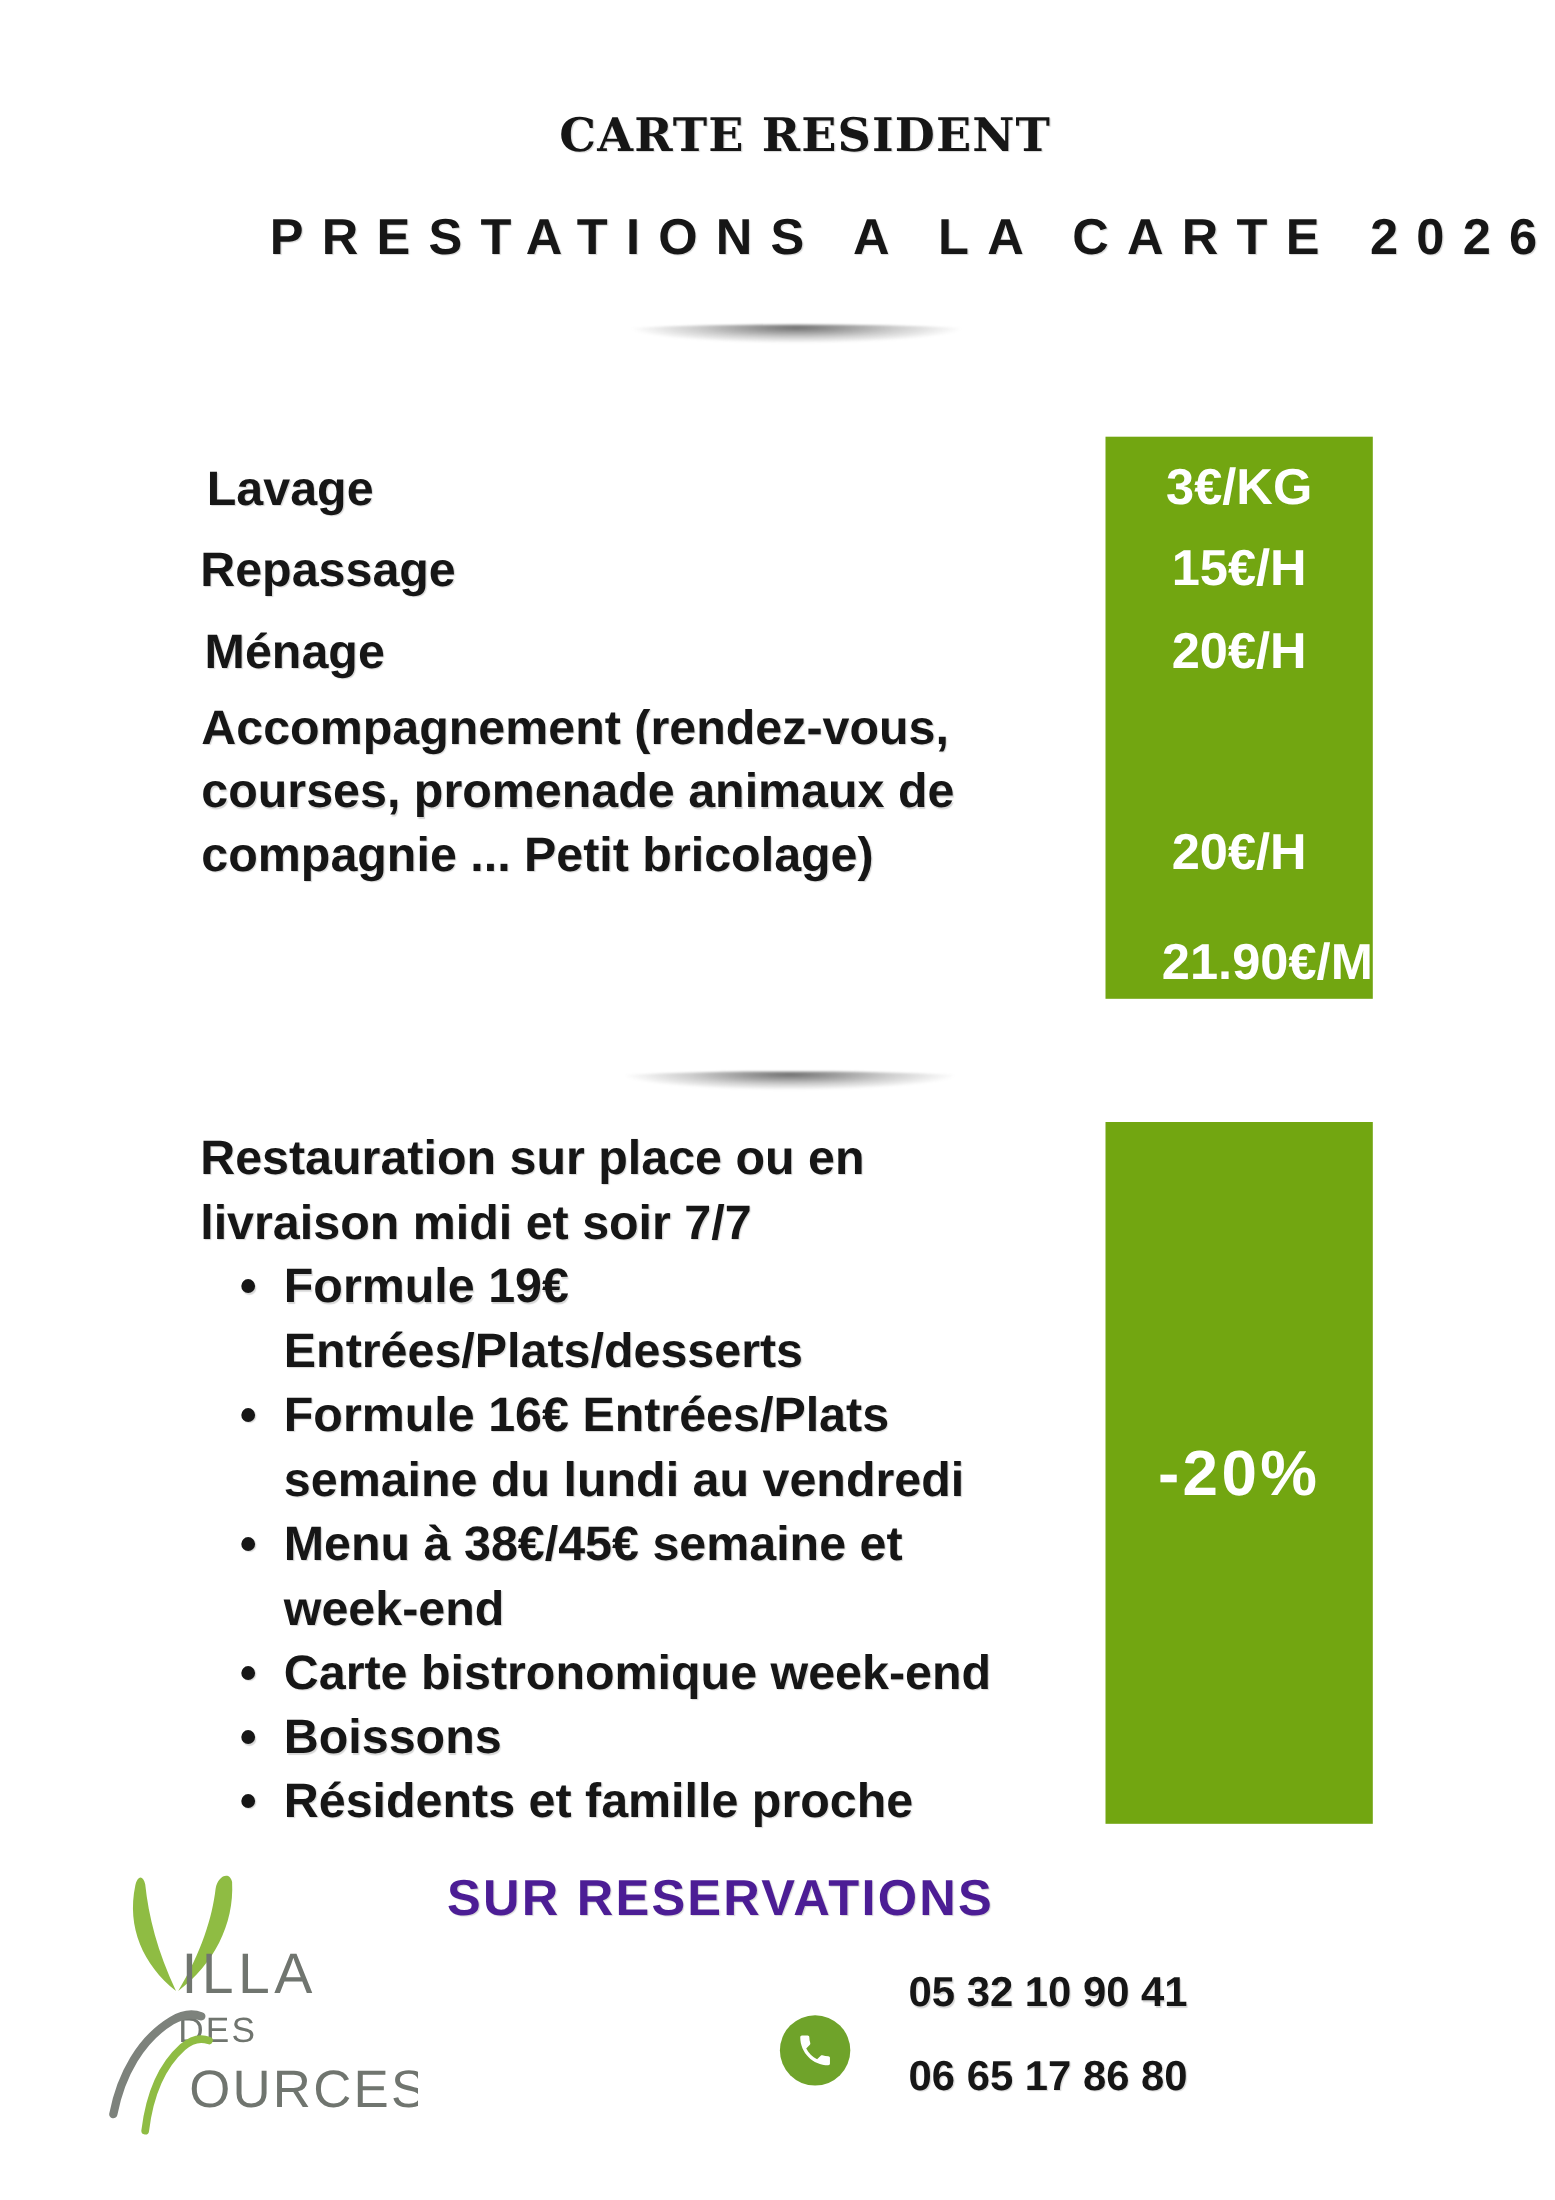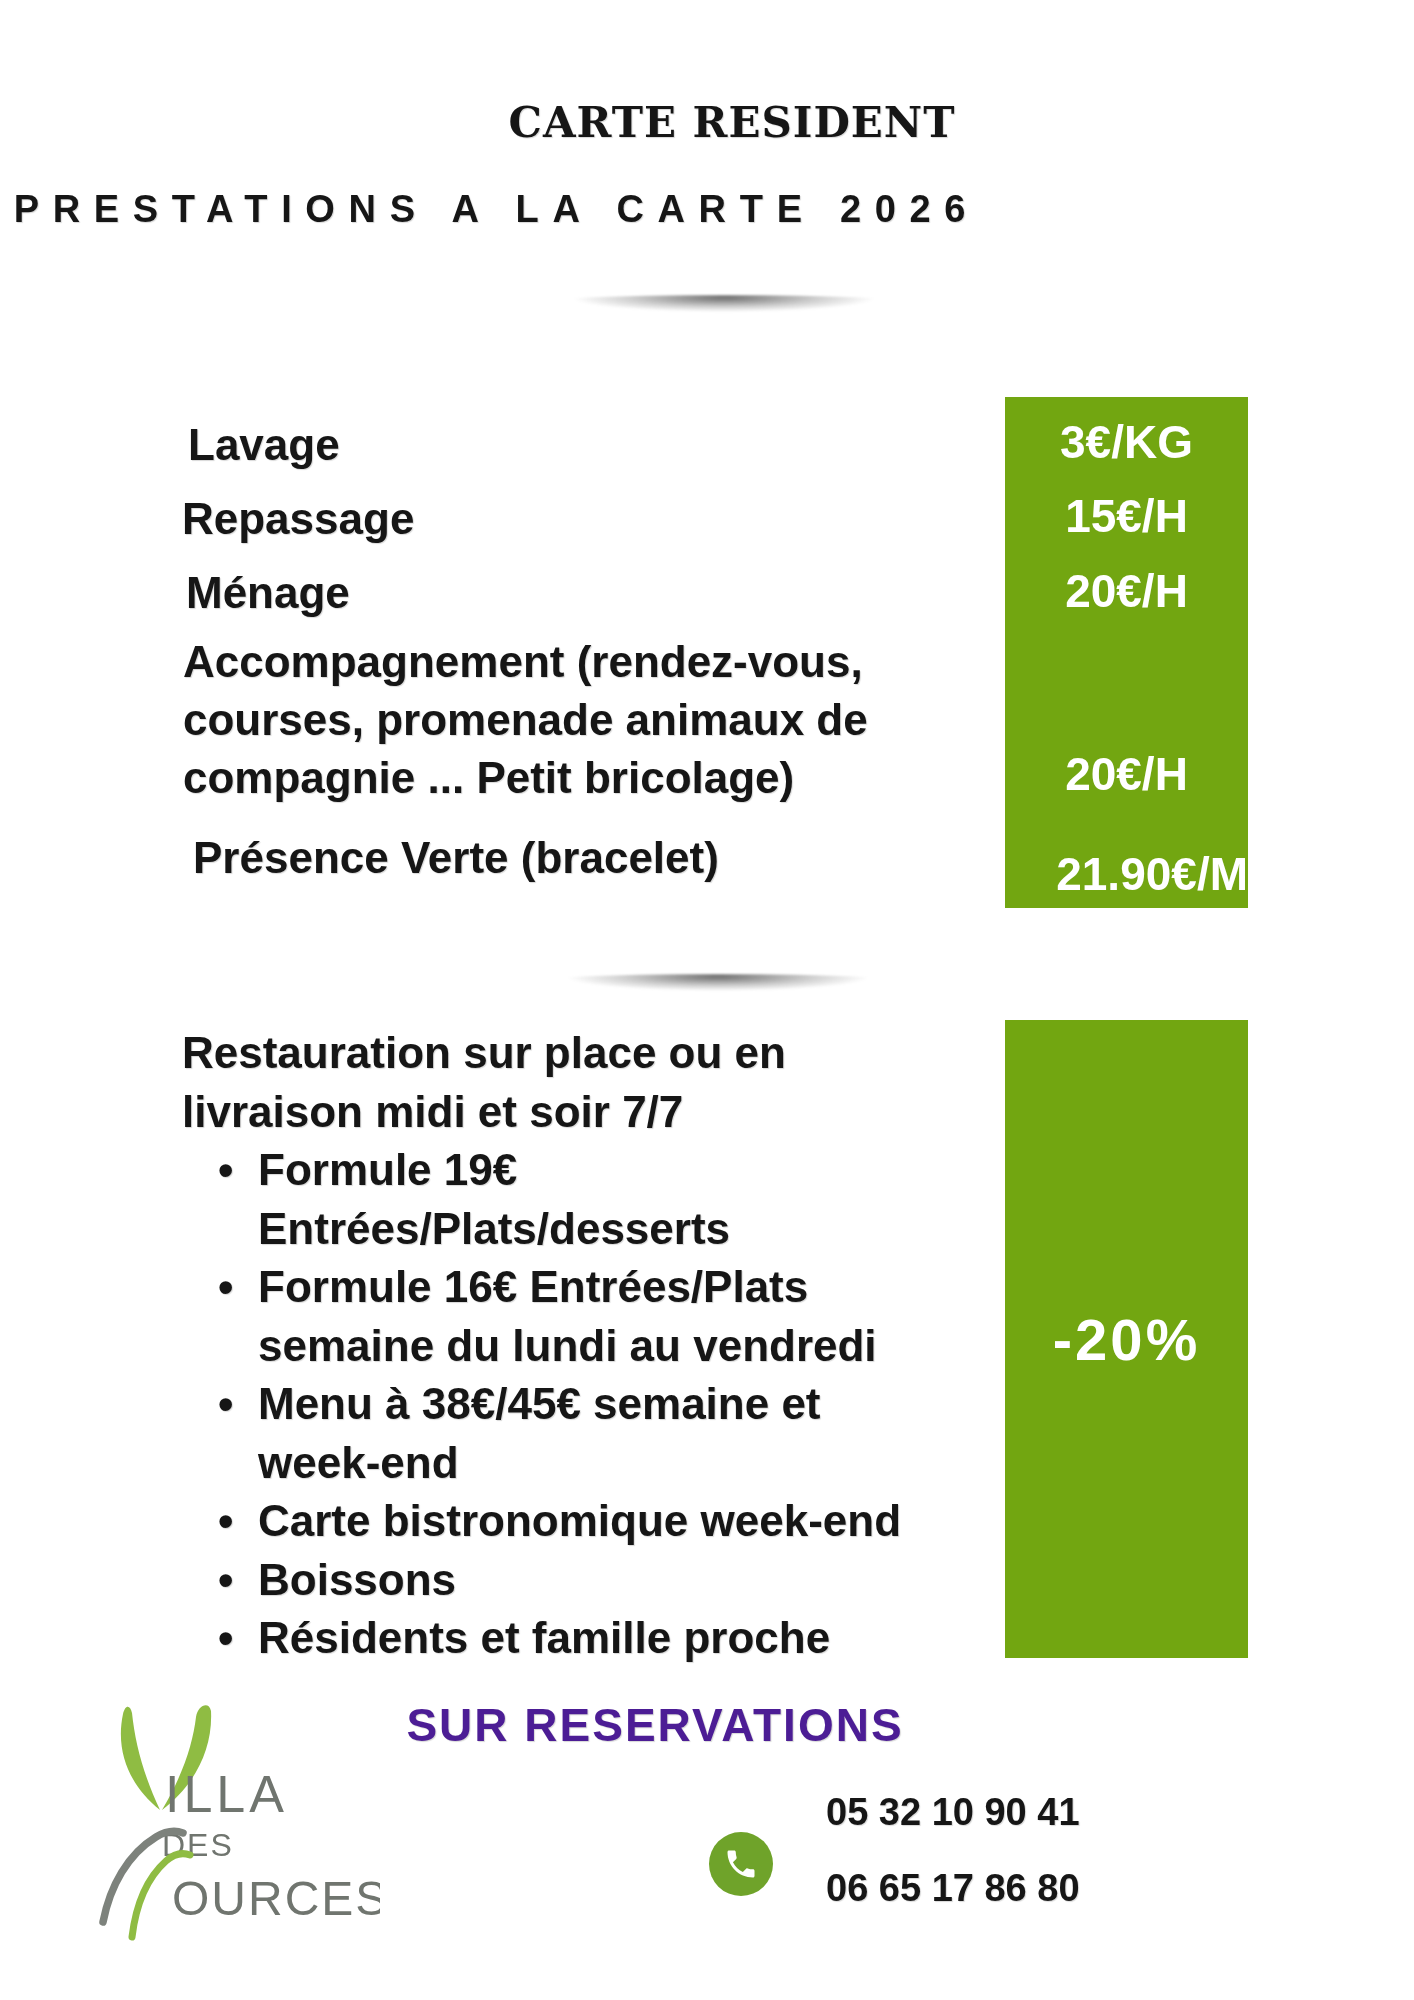--- a/index.html
+++ b/index.html
@@ -8,22 +8,22 @@
     font-family:"Liberation Sans",sans-serif;color:#161616;overflow:hidden;
   }
   .abs{position:absolute;}
   .nowrap{white-space:nowrap;}
   .shadowed{text-shadow:1px 1px 1px rgba(0,0,0,0.16);}
   .title{
     font-family:"DejaVu Serif",serif;font-weight:700;font-size:42px;
     letter-spacing:1px;text-align:center;
   }
   .subtitle{
-    font-weight:700;font-size:38px;letter-spacing:0.36em;text-indent:0.36em;
-    text-align:left;
+    font-weight:700;font-size:46px;letter-spacing:0.36em;text-indent:0.36em;
+    text-align:right;
   }
   .divider{
     height:20px;border-radius:50%;
     background:radial-gradient(ellipse 52% 100% at 50% 15%,
       rgba(20,20,20,0.60) 0%, rgba(90,90,90,0.30) 42%, rgba(130,130,130,0) 70%);
     filter:blur(1.2px);
   }
   .svc{font-weight:700;font-size:44px;line-height:1.14;}
   .greenbox{background:#72A611;}
   .price{
@@ -50,21 +50,20 @@
   <div class="abs subtitle shadowed nowrap" style="left:0;top:188px;width:1414px;">PRESTATIONS A LA CARTE 2026</div>
 
   <div class="abs divider" style="left:516px;top:295px;width:416px;"></div>
 
   <div class="abs svc shadowed nowrap" style="left:188px;top:420px;">Lavage</div>
   <div class="abs svc shadowed nowrap" style="left:182px;top:494px;">Repassage</div>
   <div class="abs svc shadowed nowrap" style="left:186px;top:568px;">Ménage</div>
   <div class="abs svc shadowed nowrap" style="left:183px;top:637px;">Accompagnement (rendez-vous,</div>
   <div class="abs svc shadowed nowrap" style="left:183px;top:695px;">courses, promenade animaux de</div>
   <div class="abs svc shadowed nowrap" style="left:183px;top:753px;">compagnie ... Petit bricolage)</div>
-  <div class="abs svc shadowed nowrap" style="left:193px;top:833px;">Présence Verte (bracelet)</div>
 
   <div class="abs greenbox" style="left:1005px;top:397px;width:243px;height:511px;">
     <div class="price nowrap" style="top:19px;">3€/KG</div>
     <div class="price nowrap" style="top:93px;">15€/H</div>
     <div class="price nowrap" style="top:168px;">20€/H</div>
     <div class="price nowrap" style="top:351px;">20€/H</div>
     <div class="price nowrap" style="top:451px;text-align:right;">21.90€/M</div>
   </div>
 
   <div class="abs divider" style="left:510px;top:974px;width:416px;"></div>

